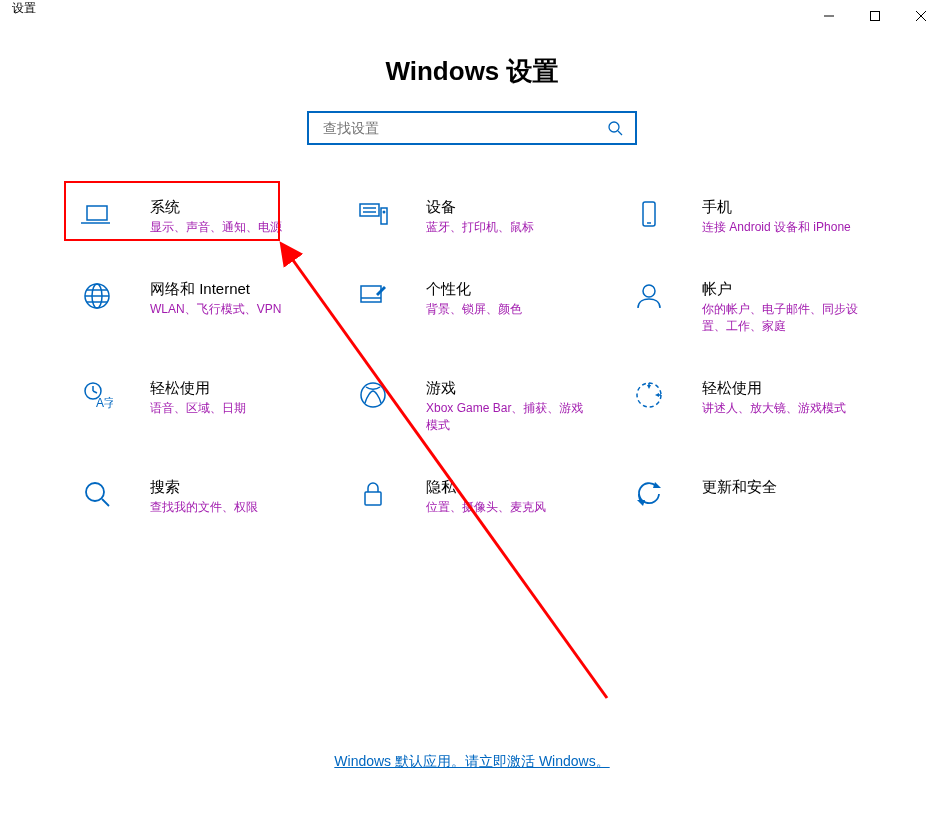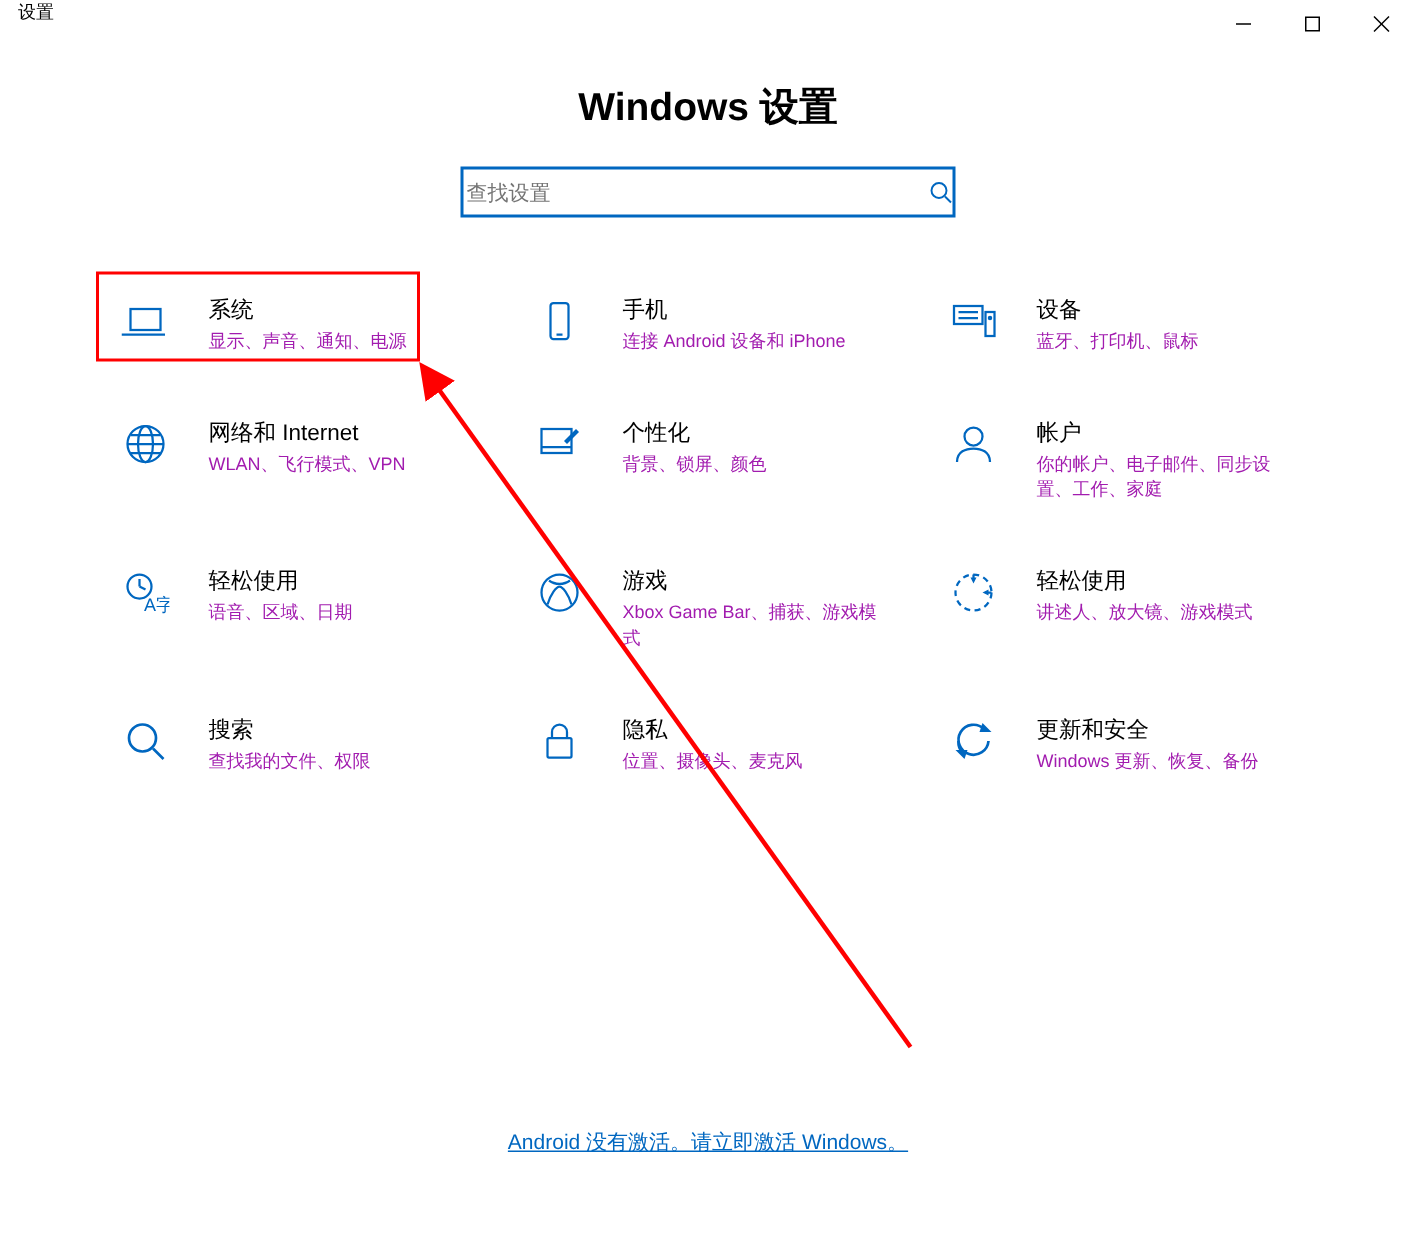--- a/index.html
+++ b/index.html
@@ -47,21 +47,21 @@
     display: flex;
     justify-content: center;
     margin-top: 22px;
   }
   .search-box {
     width: 330px;
     height: 34px;
     border: 2px solid #0067c0;
     display: flex;
     align-items: center;
-    padding: 0 0;
+    padding: 0 12px;
   }
   .search-box input {
     border: none;
     outline: none;
     flex: 1;
     font-size: 14px;
     font-family: inherit;
     background: transparent;
     color: #888;
   }
@@ -80,21 +80,21 @@
     position: relative;
     cursor: default;
   }
   .tile-icon {
     width: 34px;
     height: 34px;
     flex: 0 0 34px;
     display: flex;
     align-items: center;
     justify-content: center;
-    margin-right: 25px;
+    margin-right: 36px;
     color: #0067c0;
   }
   .tile-icon svg { display:block; }
   .tile-text { flex:1; min-width:0; }
   .tile-title {
     font-size: 15px;
     color: #000;
     line-height: 1.3;
   }
   .tile-desc {
@@ -184,49 +184,49 @@
     </div>
     <div class="tile-text">
       <div class="tile-title">系统</div>
       <div class="tile-desc">显示、声音、通知、电源</div>
     </div>
   </div>
 
   <div class="tile">
     <div class="tile-icon">
       <svg width="32" height="32" viewBox="0 0 32 32" fill="none" stroke="#0067c0" stroke-width="1.5">
-          <rect x="10" y="4" width="12" height="24" rx="2"></rect>
-          <line x1="14" y1="25" x2="18" y2="25"></line>
-        </svg>
-    </div>
-    <div class="tile-text">
-      <div class="tile-title">手机</div>
-      <div class="tile-desc">连接 Android 设备和 iPhone</div>
-    </div>
-  </div>
-
-  <div class="tile">
-    <div class="tile-icon">
-      <svg width="32" height="32" viewBox="0 0 32 32" fill="none" stroke="#0067c0" stroke-width="1.5">
           <rect x="3" y="6" width="19" height="12"></rect>
           <line x1="6" y1="10" x2="19" y2="10"></line>
           <line x1="6" y1="14" x2="19" y2="14"></line>
           <rect x="24" y="10" width="6" height="16"></rect>
           <circle cx="27" cy="14" r="1.5" fill="#0067c0" stroke="none"></circle>
         </svg>
     </div>
     <div class="tile-text">
       <div class="tile-title">设备</div>
       <div class="tile-desc">蓝牙、打印机、鼠标</div>
     </div>
   </div>
 
   <div class="tile">
     <div class="tile-icon">
       <svg width="32" height="32" viewBox="0 0 32 32" fill="none" stroke="#0067c0" stroke-width="1.5">
+          <rect x="10" y="4" width="12" height="24" rx="2"></rect>
+          <line x1="14" y1="25" x2="18" y2="25"></line>
+        </svg>
+    </div>
+    <div class="tile-text">
+      <div class="tile-title">手机</div>
+      <div class="tile-desc">连接 Android 设备和 iPhone</div>
+    </div>
+  </div>
+
+  <div class="tile">
+    <div class="tile-icon">
+      <svg width="32" height="32" viewBox="0 0 32 32" fill="none" stroke="#0067c0" stroke-width="1.5">
           <circle cx="16" cy="16" r="12"></circle>
           <ellipse cx="16" cy="16" rx="5" ry="12"></ellipse>
           <line x1="4" y1="16" x2="28" y2="16"></line>
           <line x1="6" y1="10" x2="26" y2="10"></line>
           <line x1="6" y1="22" x2="26" y2="22"></line>
         </svg>
     </div>
     <div class="tile-text">
       <div class="tile-title">网络和 Internet</div>
       <div class="tile-desc">WLAN、飞行模式、VPN</div>
@@ -335,28 +335,27 @@
     <div class="tile-icon">
       <svg width="32" height="32" viewBox="0 0 32 32" fill="none" stroke="#0067c0" stroke-width="1.8">
           <path d="M26 16 A10 10 0 1 1 23 8"></path>
           <polygon points="22,4 28,10 20,10" fill="#0067c0" stroke="none"></polygon>
           <path d="M6 16 A10 10 0 0 0 9 24"></path>
           <polygon points="10,28 4,22 12,22" fill="#0067c0" stroke="none"></polygon>
         </svg>
     </div>
     <div class="tile-text">
       <div class="tile-title">更新和安全</div>
-      <div class="tile-desc">Windows 更新、恢复、备份</div>
     </div>
   </div>
 
 </div>
 
 <div class="activate-link">
-  <a href="#">Android 没有激活。请立即激活 Windows。</a>
+  <a href="#">Windows 默认应用。请立即激活 Windows。</a>
 </div>
 
 <svg class="annotation-arrow" viewBox="0 0 360 470">
   <defs>
     <marker id="arrowhead" markerWidth="8" markerHeight="8" refX="2" refY="4" orient="auto">
       <polygon points="0 0, 8 4, 0 8" fill="#ff0000"></polygon>
     </marker>
   </defs>
   <line x1="335" y1="460" x2="18" y2="18" stroke="#ff0000" stroke-width="3" marker-end="url(#arrowhead)"></line>
 </svg>

